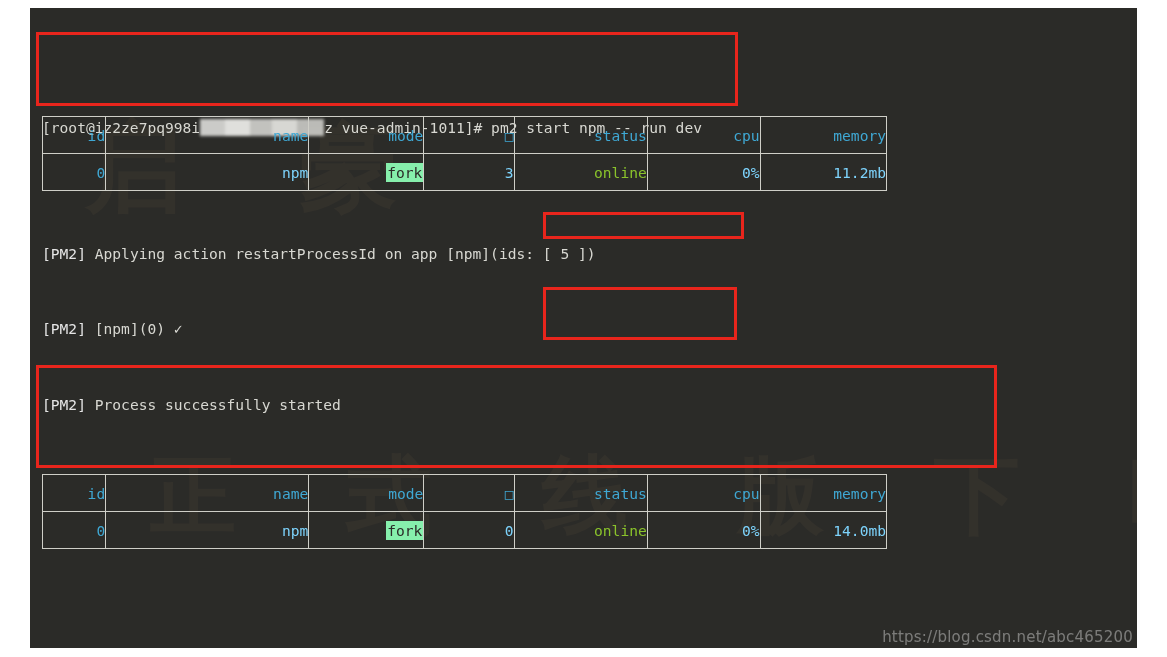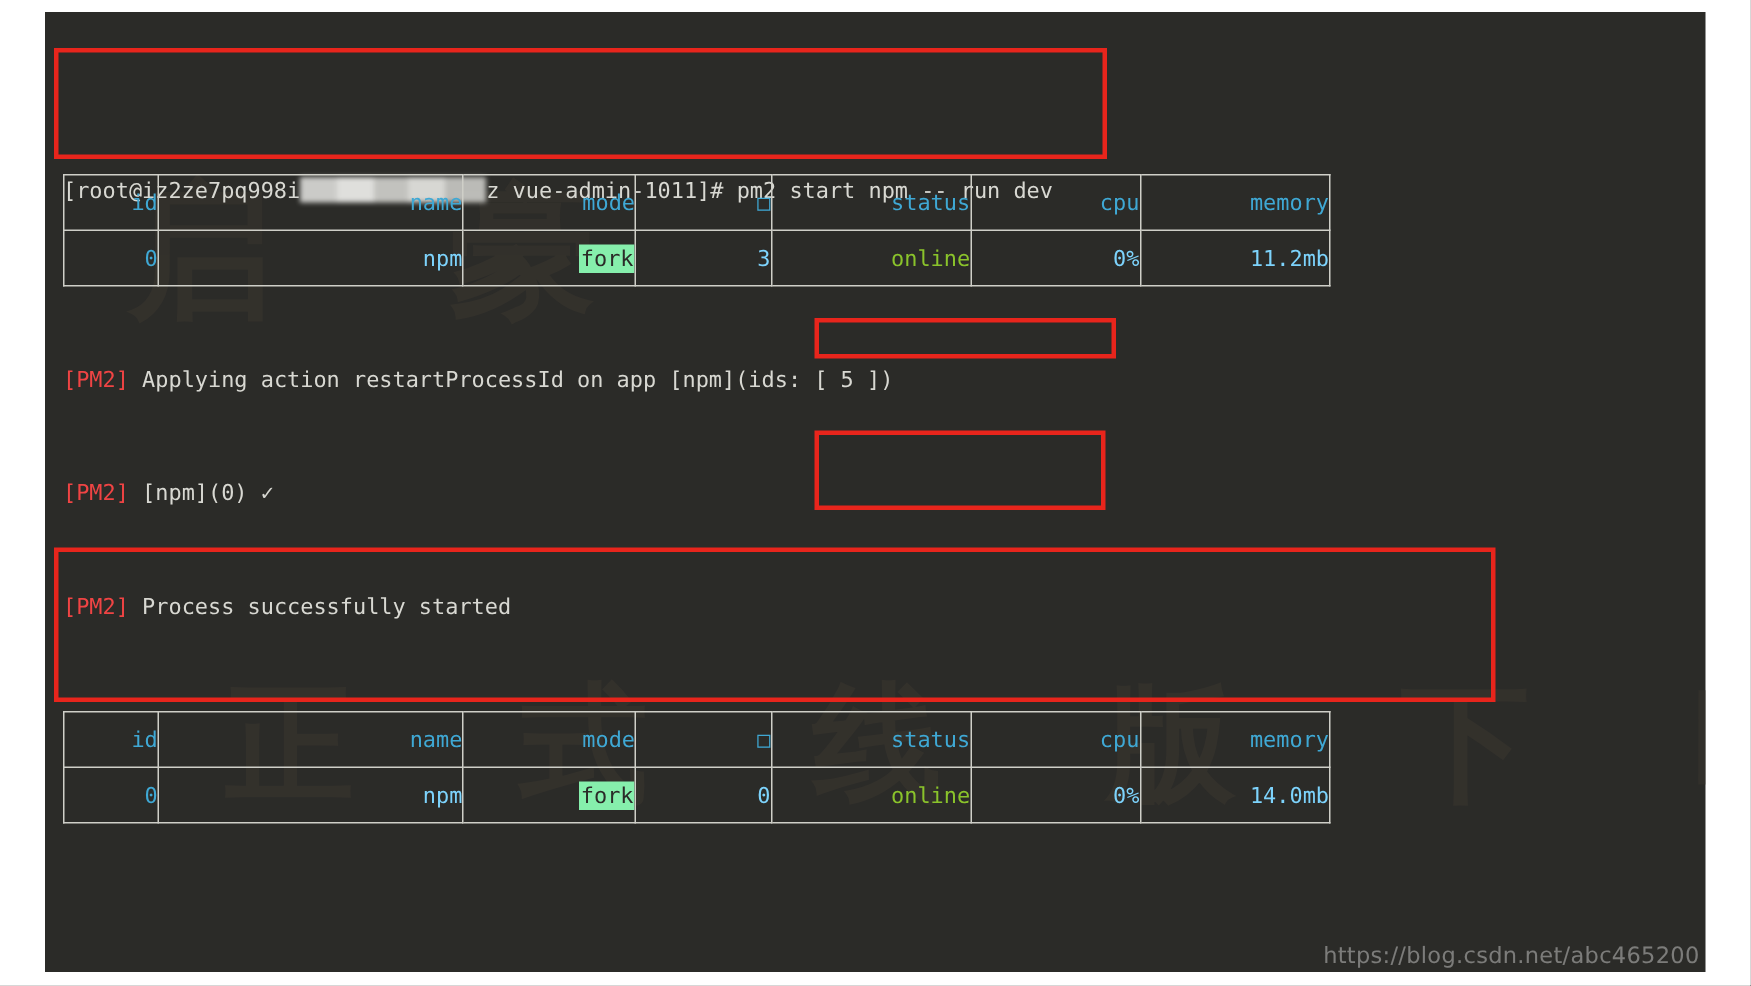--- a/index.html
+++ b/index.html
@@ -53,21 +53,21 @@
     top: 6px;
     width: 1095px;
     font-size: 14.6px;
     line-height: 25.2px;
     white-space: pre;
     color: #d4d4d4;
   }
   .line { height: 25.2px; white-space: pre; }
 
   .c-white   { color: #d8d8d2; text-align: center; }
-  .c-green   { color: #ef4444; text-align: right; }
+  .c-green   { color: #e5e5e5; text-align: right; }
   .inv       { background: #86efac; color: #2b2b28; }
 
   
   .redact {
     display: inline-block;
     vertical-align: -3px;
     height: 17px;
     background:
       linear-gradient(90deg,#6e6e68 0 18%, #4f4f4a 18% 34%, #8a8a84 34% 48%,
                       #5d5d57 48% 63%, #777771 63% 79%, #4a4a45 79% 100%);

